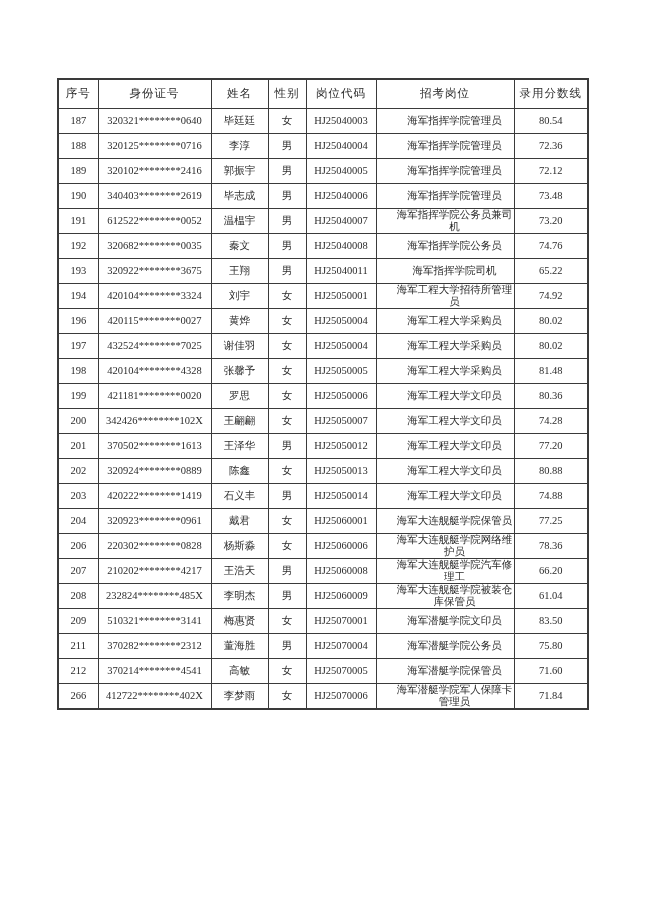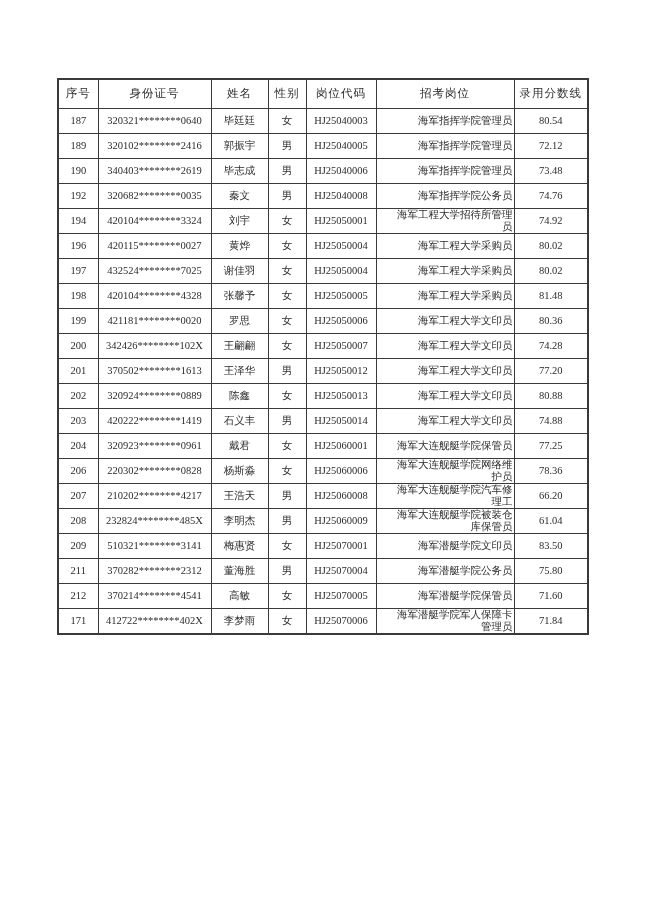--- a/index.html
+++ b/index.html
@@ -39,21 +39,21 @@
     font-weight: normal;
     letter-spacing: 1px;
   }
   table.score-table td {
     height: 25px;
     font-size: 10.5px;
     line-height: 12px;
     white-space: nowrap;
   }
   table.score-table td.pos {
-    text-align: right;
+    text-align: center;
     white-space: normal;
     word-break: break-all;
     padding-left: 20px;
     padding-right: 1px;
   }
   .col-index  { width: 40px; }
   .col-id     { width: 113px; }
   .col-name   { width: 57px; }
   .col-gender { width: 38px; }
   .col-code   { width: 70px; }
@@ -100,47 +100,74 @@
         <tr>
           <td>187</td>
           <td>320321********0640</td>
           <td>毕廷廷</td>
           <td>女</td>
           <td>HJ25040003</td>
           <td class="pos">海军指挥学院管理员</td>
           <td>80.54</td>
         </tr>
         <tr>
+          <td>188</td>
+          <td>320125********0716</td>
+          <td>李淳</td>
+          <td>男</td>
+          <td>HJ25040004</td>
+          <td class="pos">海军指挥学院管理员</td>
+          <td>72.36</td>
+        </tr>
+        <tr>
           <td>189</td>
           <td>320102********2416</td>
           <td>郭振宇</td>
           <td>男</td>
           <td>HJ25040005</td>
           <td class="pos">海军指挥学院管理员</td>
           <td>72.12</td>
         </tr>
         <tr>
           <td>190</td>
           <td>340403********2619</td>
           <td>毕志成</td>
           <td>男</td>
           <td>HJ25040006</td>
           <td class="pos">海军指挥学院管理员</td>
           <td>73.48</td>
         </tr>
         <tr>
+          <td>191</td>
+          <td>612522********0052</td>
+          <td>温榅宇</td>
+          <td>男</td>
+          <td>HJ25040007</td>
+          <td class="pos">海军指挥学院公务员兼司机</td>
+          <td>73.20</td>
+        </tr>
+        <tr>
           <td>192</td>
           <td>320682********0035</td>
           <td>秦文</td>
           <td>男</td>
           <td>HJ25040008</td>
           <td class="pos">海军指挥学院公务员</td>
           <td>74.76</td>
         </tr>
         <tr>
+          <td>193</td>
+          <td>320922********3675</td>
+          <td>王翔</td>
+          <td>男</td>
+          <td>HJ25040011</td>
+          <td class="pos">海军指挥学院司机</td>
+          <td>65.22</td>
+        </tr>
+        <tr>
           <td>194</td>
           <td>420104********3324</td>
           <td>刘宇</td>
           <td>女</td>
           <td>HJ25050001</td>
           <td class="pos">海军工程大学招待所管理员</td>
           <td>74.92</td>
         </tr>
         <tr>
           <td>196</td>
@@ -271,21 +298,21 @@
         <tr>
           <td>212</td>
           <td>370214********4541</td>
           <td>高敏</td>
           <td>女</td>
           <td>HJ25070005</td>
           <td class="pos">海军潜艇学院保管员</td>
           <td>71.60</td>
         </tr>
         <tr>
-          <td>171</td>
+          <td>266</td>
           <td>412722********402X</td>
           <td>李梦雨</td>
           <td>女</td>
           <td>HJ25070006</td>
           <td class="pos">海军潜艇学院军人保障卡管理员</td>
           <td>71.84</td>
         </tr>
       </tbody>
   </table>
 

